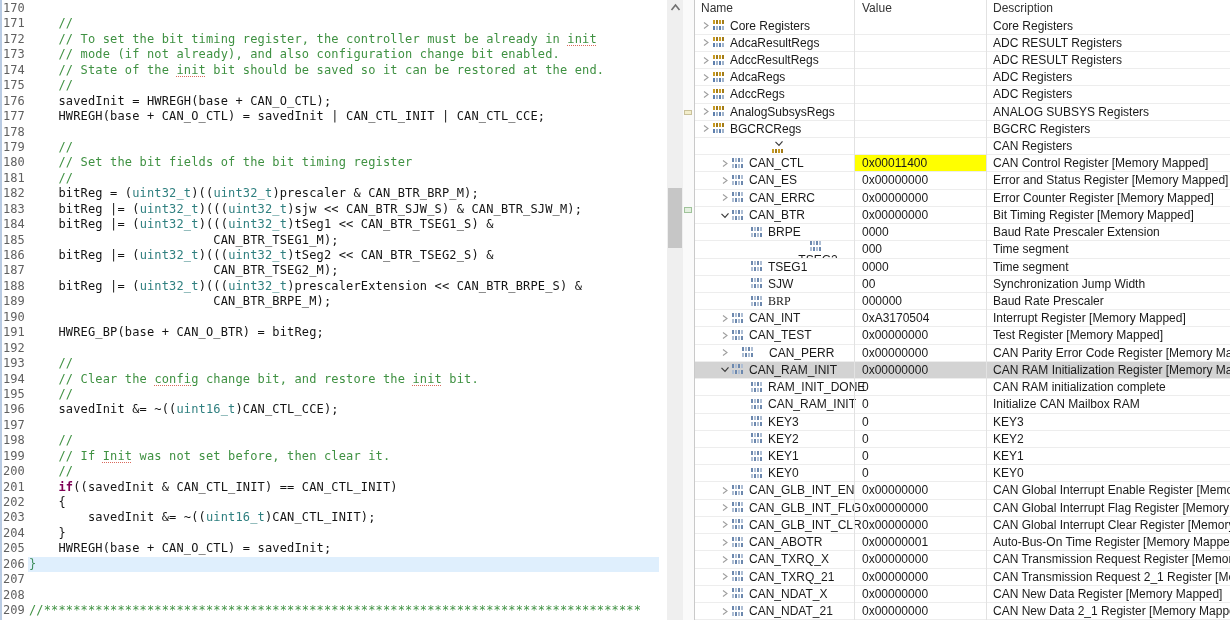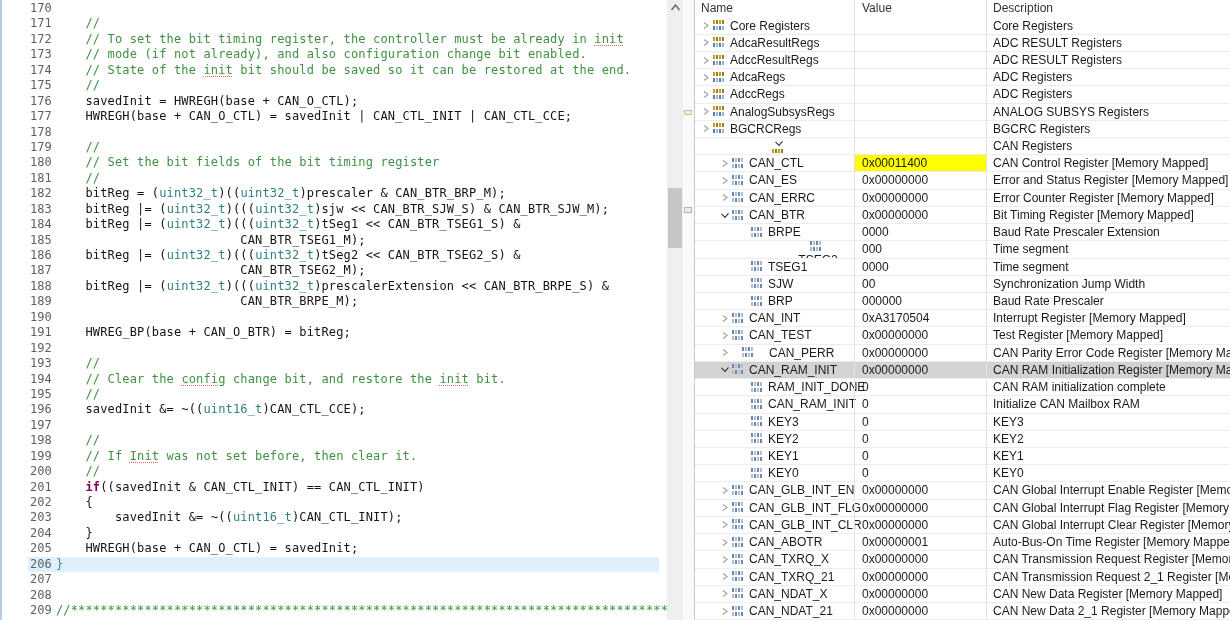--- a/index.html
+++ b/index.html
@@ -3,21 +3,21 @@
 <meta charset="utf-8">
 <style>
   html,body{margin:0;padding:0;background:#fff;}
   .app{position:relative;width:1230px;height:620px;overflow:hidden;background:#fff;
        font-family:"Liberation Sans",sans-serif;}
   
   .editor{position:absolute;left:0;top:0;width:667px;height:620px;background:#fff;overflow:hidden;}
   .left-strip{position:absolute;left:0;top:0;width:2px;height:620px;background:#b9cbe3;}
   .code-area{position:absolute;left:0;top:1px;width:665px;}
   .code-line{position:relative;height:15.45px;line-height:15.45px;white-space:pre;
-             font-family:"DejaVu Sans Mono","Liberation Mono",monospace;font-size:12px;padding-left:27px;}
+             font-family:"DejaVu Sans Mono","Liberation Mono",monospace;font-size:12px;}
   .code-line.current::after{content:"";position:absolute;left:28px;right:6px;top:0;bottom:0;
              background:var(--current_line_bg);z-index:0;}
   .code-line .gut{display:inline-block;width:26px;padding-left:3px;color:var(--line_number);
              letter-spacing:0;vertical-align:top;position:relative;z-index:1;}
   .code-line .src{letter-spacing:.15px;position:relative;z-index:1;color:var(--plain);}
   .tok-p{color:var(--plain);}
   .tok-c{color:var(--comment);}
   .tok-cu{color:var(--comment);text-decoration:underline dotted var(--spell_underline);
           text-decoration-thickness:1px;text-underline-offset:2px;}
   .tok-k{color:var(--keyword);font-weight:bold;}
@@ -487,21 +487,21 @@
                 <rect x="6" y="6" width="2" height="4" fill="#aebed4"></rect>
                 <rect x="9" y="6" width="2" height="4" fill="#6c88ae"></rect>
               </svg>
             </span>
             <span>SJW</span>
           </div>
           <div class="cell val">00</div>
           <div class="cell desc">Synchronization Jump Width</div>
         </div>
         <div class="rrow">
-          <div class="cell name" style="padding-left: 44px;">
+          <div class="cell name" style="padding-left: 44px; font-family: Liberation Serif, serif;">
             <span class="exp"></span>
             <span class="ricon">
               <svg width="13" height="11" viewBox="0 0 13 11">
                 <rect x="0" y="0" width="2" height="4" fill="#6c88ae"></rect>
                 <rect x="3" y="0" width="2" height="4" fill="#aebed4"></rect>
                 <rect x="6" y="0" width="2" height="4" fill="#6c88ae"></rect>
                 <rect x="9" y="0" width="2" height="4" fill="#aebed4"></rect>
                 <rect x="0" y="6" width="2" height="4" fill="#aebed4"></rect>
                 <rect x="3" y="6" width="2" height="4" fill="#6c88ae"></rect>
                 <rect x="6" y="6" width="2" height="4" fill="#aebed4"></rect>

